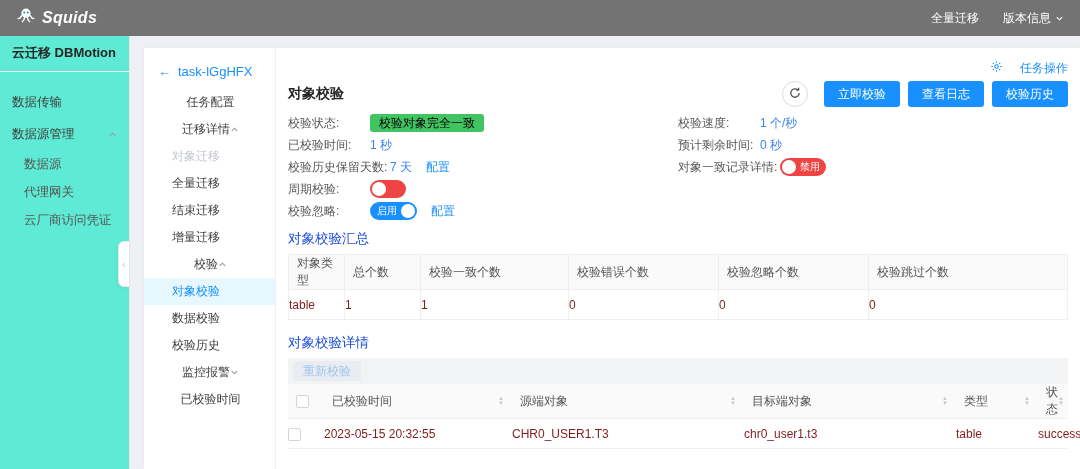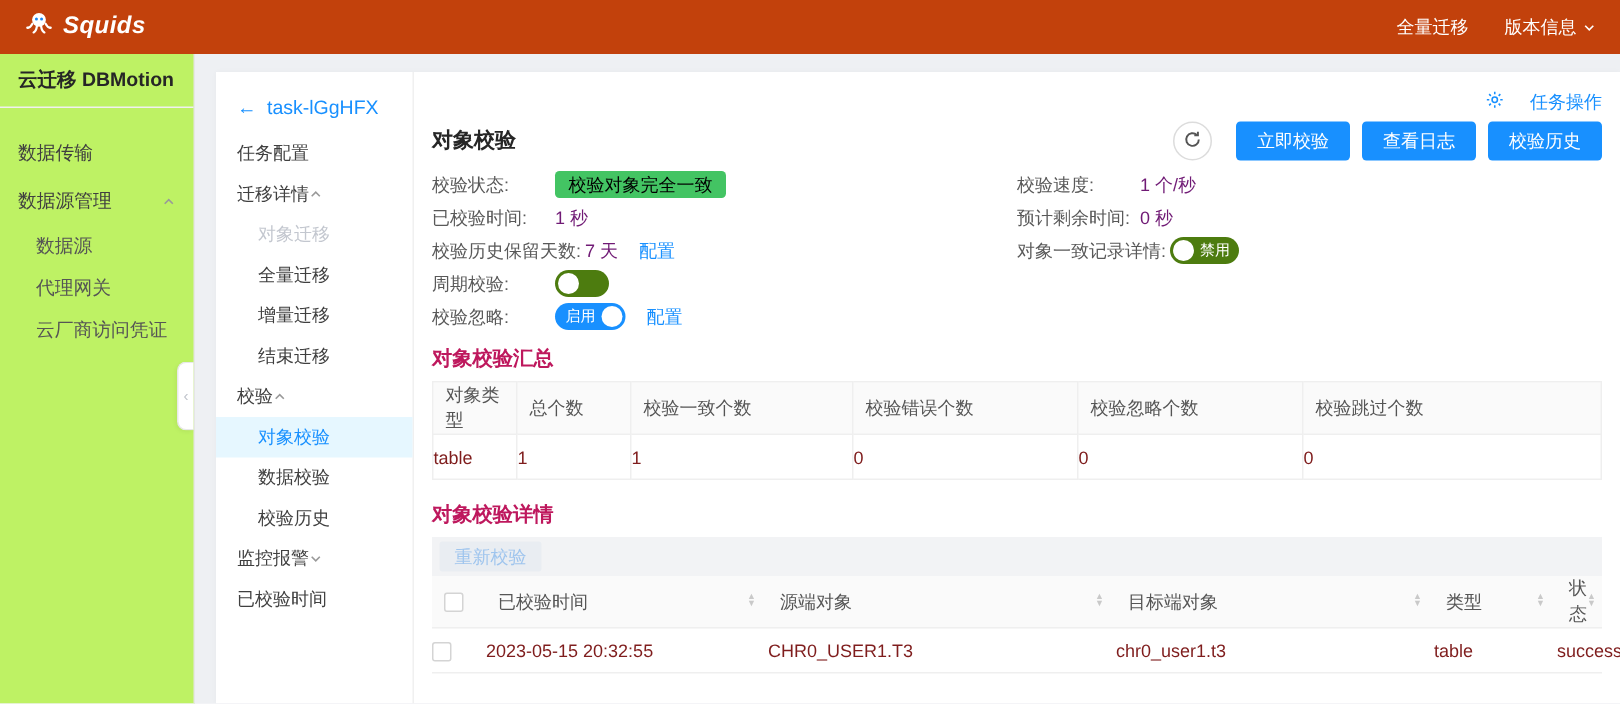--- a/index.html
+++ b/index.html
@@ -1,44 +1,44 @@
 <!DOCTYPE html>
 <html><head>
 <meta charset="utf-8">
 <style>
   *{margin:0;padding:0;box-sizing:border-box}
   html,body{width:1080px;height:469px;overflow:hidden;background:#eef0f3;
     font-family:"Liberation Sans",sans-serif;font-size:12px;color:#595959}
 
   
-  .topbar{height:36px;background:#c2410c;display:flex;align-items:center;
+  .topbar{height:36px;background:#737373;display:flex;align-items:center;
     justify-content:space-between;padding:0 16px;color:#fff}
   .logo{display:flex;align-items:center;gap:6px;font-size:16px;font-weight:bold;font-style:italic;letter-spacing:.3px}
   .top-links{display:flex;gap:24px;align-items:center;font-size:12px}
   .top-link{display:flex;align-items:center;gap:4px;cursor:pointer}
 
   
   .app{display:flex;height:433px}
-  .sidebar{width:130px;background:#bef264;border-right:1px solid #e6e6e6;position:relative;flex-shrink:0}
+  .sidebar{width:130px;background:#5eead4;border-right:1px solid #e6e6e6;position:relative;flex-shrink:0}
   .sidebar-title{font-weight:bold;color:#262626;font-size:13px;padding:8px 12px 9px;border-bottom:1px solid #f0f0f0}
   .menu{padding-top:14px}
   .menu-item{height:32px;display:flex;align-items:center;justify-content:space-between;
     padding:0 12px;color:#404040;font-size:12.5px;cursor:pointer}
   .submenu .menu-item{height:28px;padding-left:24px;justify-content:flex-start;color:#555}
   .collapse-handle{position:absolute;right:0;top:205px;width:11px;height:46px;background:#fff;
     border:1px solid #e8e8e8;border-right:none;border-radius:6px 0 0 6px;display:flex;
     align-items:center;justify-content:center;color:#c0c4cc;box-shadow:-1px 1px 3px rgba(0,0,0,.05);font-size:10px}
 
   .content{flex:1;padding:12px 0 0 14px;min-width:0}
   .card{background:#fff;height:100%;display:flex;box-shadow:0 0 4px rgba(0,0,0,.03)}
 
   
   .tasknav{width:132px;border-right:1px solid #f0f0f0;padding-top:14px;flex-shrink:0}
   .back{color:#1890ff;font-size:13px;padding:2px 14px 10px;display:flex;gap:7px;align-items:center;cursor:pointer}
-  .tn-item{height:27px;display:flex;align-items:center;justify-content:flex-start;
+  .tn-item{height:27px;display:flex;align-items:center;justify-content:center;
     padding:0 12px 0 14px;color:#404040;cursor:pointer}
   .tn-sub{padding-left:28px;justify-content:flex-start}
   .tn-sub.disabled{color:#c3c7cf;cursor:not-allowed}
   .tn-sub.active{background:#e6f7ff;color:#1890ff}
 
   
   .main{flex:1;padding:10px 12px 0 12px;min-width:0}
   .task-ops{display:flex;justify-content:flex-end;align-items:center;gap:17px;height:20px;
     color:#1890ff;cursor:pointer}
   .sec-head{display:flex;align-items:center;height:32px}
@@ -49,36 +49,36 @@
   .btn{background:#1890ff;color:#fff;border:none;border-radius:3px;height:26px;padding:0 14px;
     font-size:12px;cursor:pointer;font-family:"Liberation Sans",sans-serif}
 
   
   .fields{margin-top:2px}
   .frow{display:flex;height:22px;align-items:center}
   .fcol1{width:390px;display:flex;align-items:center;flex-shrink:0}
   .fcol2{display:flex;align-items:center}
   .flabel{width:82px;color:#595959;flex-shrink:0}
   .flabel.wide{width:102px}
-  .fvalue{color:#701a75}
+  .fvalue{color:#3b82f6}
   .link{color:#1890ff;cursor:pointer;margin-left:14px}
   .badge{background:#43c463;color:#000000;border-radius:3px;padding:2px 9px;font-size:12px;line-height:14px}
   .note-row{height:18px;color:#9aa0a6;font-size:11.5px;display:flex;align-items:center}
   .note-row .flabel{color:#9aa0a6;width:60px}
 
   
-  .switch{height:18px;min-width:36px;border-radius:9px;background:#4d7c0f;position:relative;
+  .switch{height:18px;min-width:36px;border-radius:9px;background:#ef4444;position:relative;
     display:inline-flex;align-items:center;color:#fff;font-size:10px;cursor:pointer;padding:0 6px 0 20px}
   .switch .dot{width:14px;height:14px;border-radius:50%;background:#fff;position:absolute;top:2px;left:2px}
   .switch.on{background:#1890ff;padding:0 20px 0 7px}
   .switch.on .dot{left:auto;right:2px}
   .switch.plain{width:36px;padding:0}
 
   
-  .tbl-title{font-weight:bold;color:#be185d;font-size:13.5px;margin:8px 0 6px}
+  .tbl-title{font-weight:normal;color:#1d4ed8;font-size:13.5px;margin:8px 0 6px}
   table{width:100%;border-collapse:collapse;font-size:12px;table-layout:fixed}
   th{background:#fafafa;text-align:left;font-weight:normal;color:#555;height:27px;padding:0 8px}
   td{height:30px;padding:0 0;color:#7f1d1d;border-bottom:1px solid #efefef}
   .t-sum th,.t-sum td{border:1px solid #efefef}
   .t-det th{border-bottom:1px solid #efefef}
   .th-flex{display:flex;align-items:center;justify-content:space-between}
   .sort{display:inline-flex;flex-direction:column;color:#c9c9c9;font-size:6px;line-height:5px;cursor:pointer}
   .checkbox{display:inline-block;width:13px;height:13px;border:1px solid #d4d4d4;border-radius:2px;
     background:#fff;cursor:pointer;vertical-align:middle}
 
@@ -167,24 +167,24 @@
               </svg>
           </span>
         </div>
         <div class="tn-item tn-sub disabled">
           <span>对象迁移</span>
         </div>
         <div class="tn-item tn-sub">
           <span>全量迁移</span>
         </div>
         <div class="tn-item tn-sub">
+          <span>结束迁移</span>
+        </div>
+        <div class="tn-item tn-sub">
           <span>增量迁移</span>
-        </div>
-        <div class="tn-item tn-sub">
-          <span>结束迁移</span>
         </div>
         <div class="tn-item">
           <span>校验</span>
           <span class="chev">
             <svg width="9" height="9" viewBox="0 0 10 10">
                 <path d="M2 6.5 L5 3.5 L8 6.5" stroke="#999" fill="none" stroke-width="1.2"></path>
               </svg>
           </span>
         </div>
         <div class="tn-item tn-sub active">

